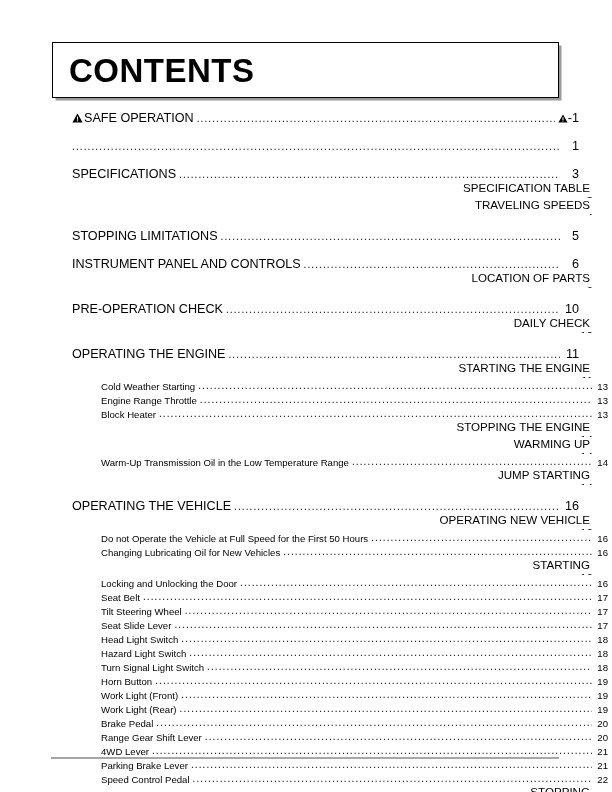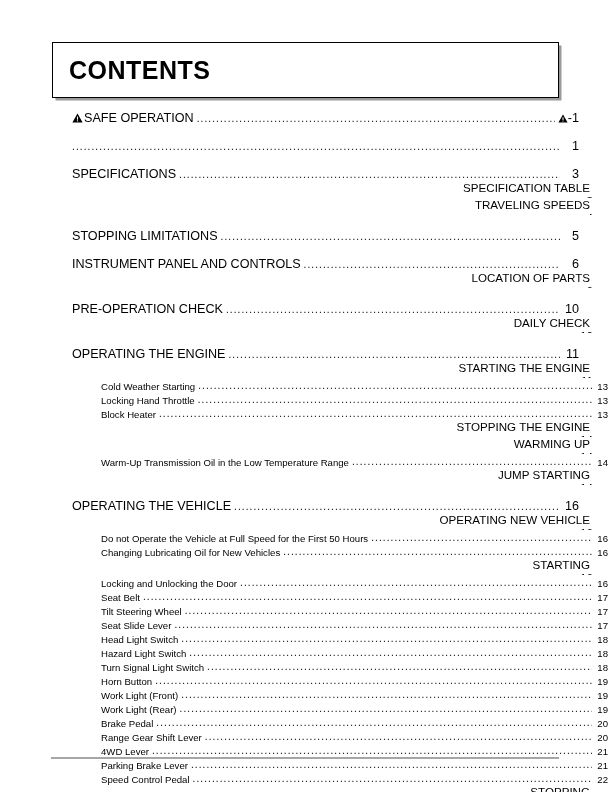--- a/index.html
+++ b/index.html
@@ -26,21 +26,21 @@
     border: 1.2px solid #000000;
     box-sizing: border-box;
     box-shadow: 3px 3px 0 -0.5px #9a9a9a;
     background: #ffffff;
   }
   #title-text {
     position: absolute;
     left: 16px;
     top: 50%;
     transform: translateY(-50%);
-    font-size: 25px;
+    font-size: 33px;
     font-weight: bold;
     letter-spacing: 0.5px;
     line-height: 1;
     white-space: nowrap;
   }
 
   
   #toc {
     position: absolute;
     left: 52px;
@@ -209,21 +209,21 @@
       <span class="toc-label"><span>STARTING THE ENGINE</span></span>
       <span class="toc-dots">....................................................................................................................................................................................................................................................................</span>
       <span class="toc-page"><span>11</span></span>
     </div>
     <div class="toc-row lvl3">
       <span class="toc-label"><span>Cold Weather Starting</span></span>
       <span class="toc-dots">....................................................................................................................................................................................................................................................................</span>
       <span class="toc-page"><span>13</span></span>
     </div>
     <div class="toc-row lvl3">
-      <span class="toc-label"><span>Locking Hand Throttle</span></span>
+      <span class="toc-label"><span>Engine Range Throttle</span></span>
       <span class="toc-dots">....................................................................................................................................................................................................................................................................</span>
       <span class="toc-page"><span>13</span></span>
     </div>
     <div class="toc-row lvl3">
       <span class="toc-label"><span>Block Heater</span></span>
       <span class="toc-dots">....................................................................................................................................................................................................................................................................</span>
       <span class="toc-page"><span>13</span></span>
     </div>
     <div class="toc-row lvl2">
       <span class="toc-label"><span>STOPPING THE ENGINE</span></span>

